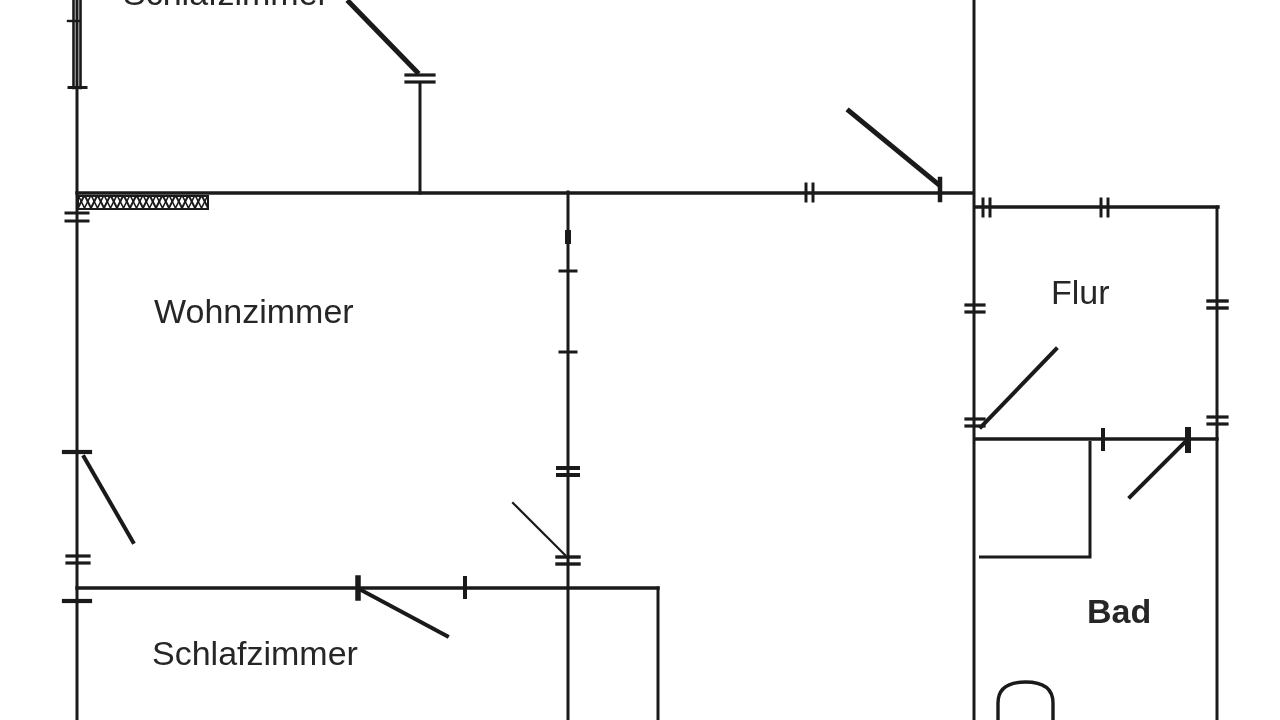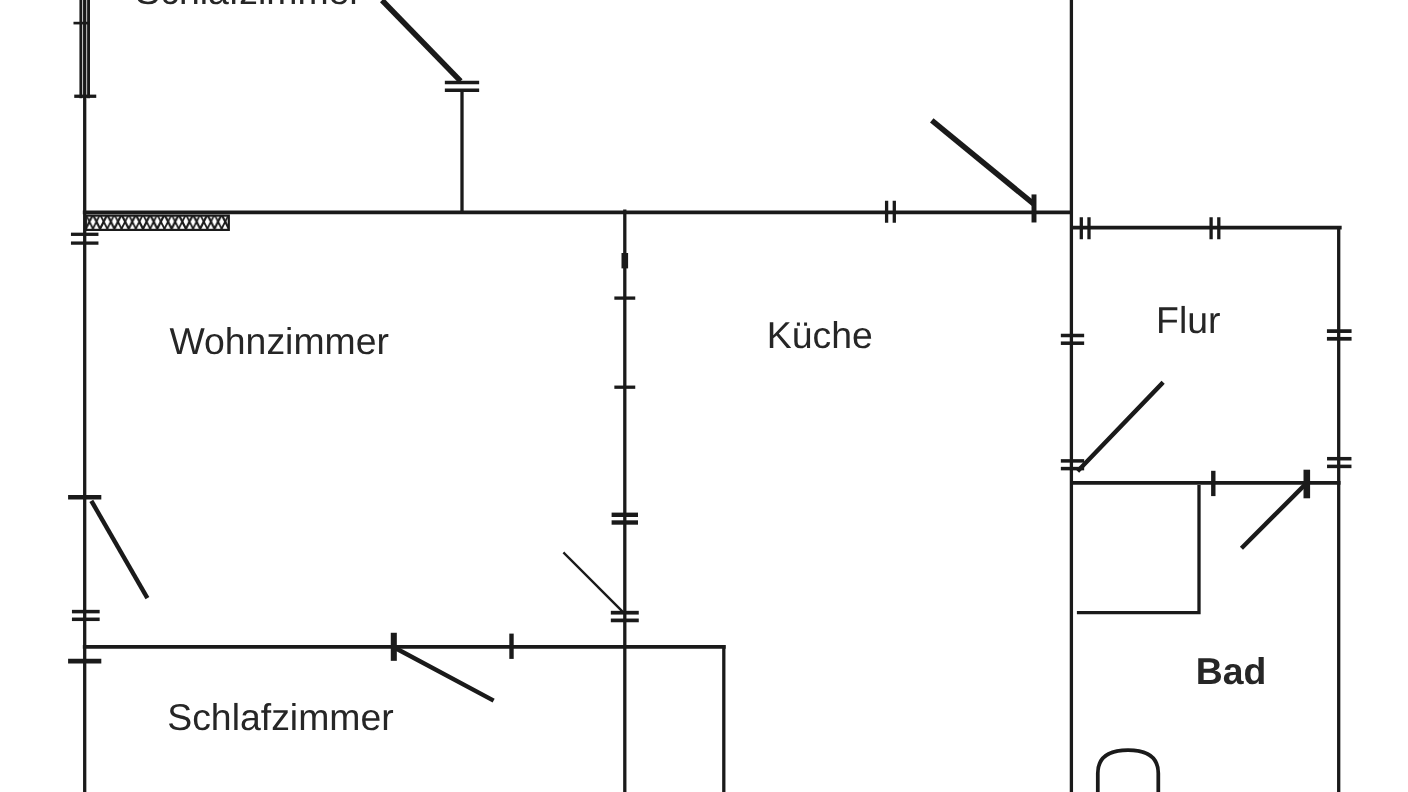--- a/index.html
+++ b/index.html
@@ -162,18 +162,17 @@
     <g>
       <path d="M1090,441 V557 H979" fill="none" stroke="#1a1a1a" stroke-width="3"></path>
     </g>
     <g>
       <path d="M998,721 V703 Q998,682 1025.5,682 Q1053,682 1053,703 V721" fill="none" stroke="#1a1a1a" stroke-width="3.4"></path>
     </g>
   </svg>
 
   <div class="room-label" id="label-schlafzimmer-top">Schlafzimmer</div>
   <div class="room-label" id="label-wohnzimmer">Wohnzimmer</div>
-  <div class="room-label" id="label-kueche">Küche</div>
   <div class="room-label" id="label-flur">Flur</div>
   <div class="room-label" id="label-bad">Bad</div>
   <div class="room-label" id="label-schlafzimmer-bottom">Schlafzimmer</div>
 
 </div>
 
 </body></html>

